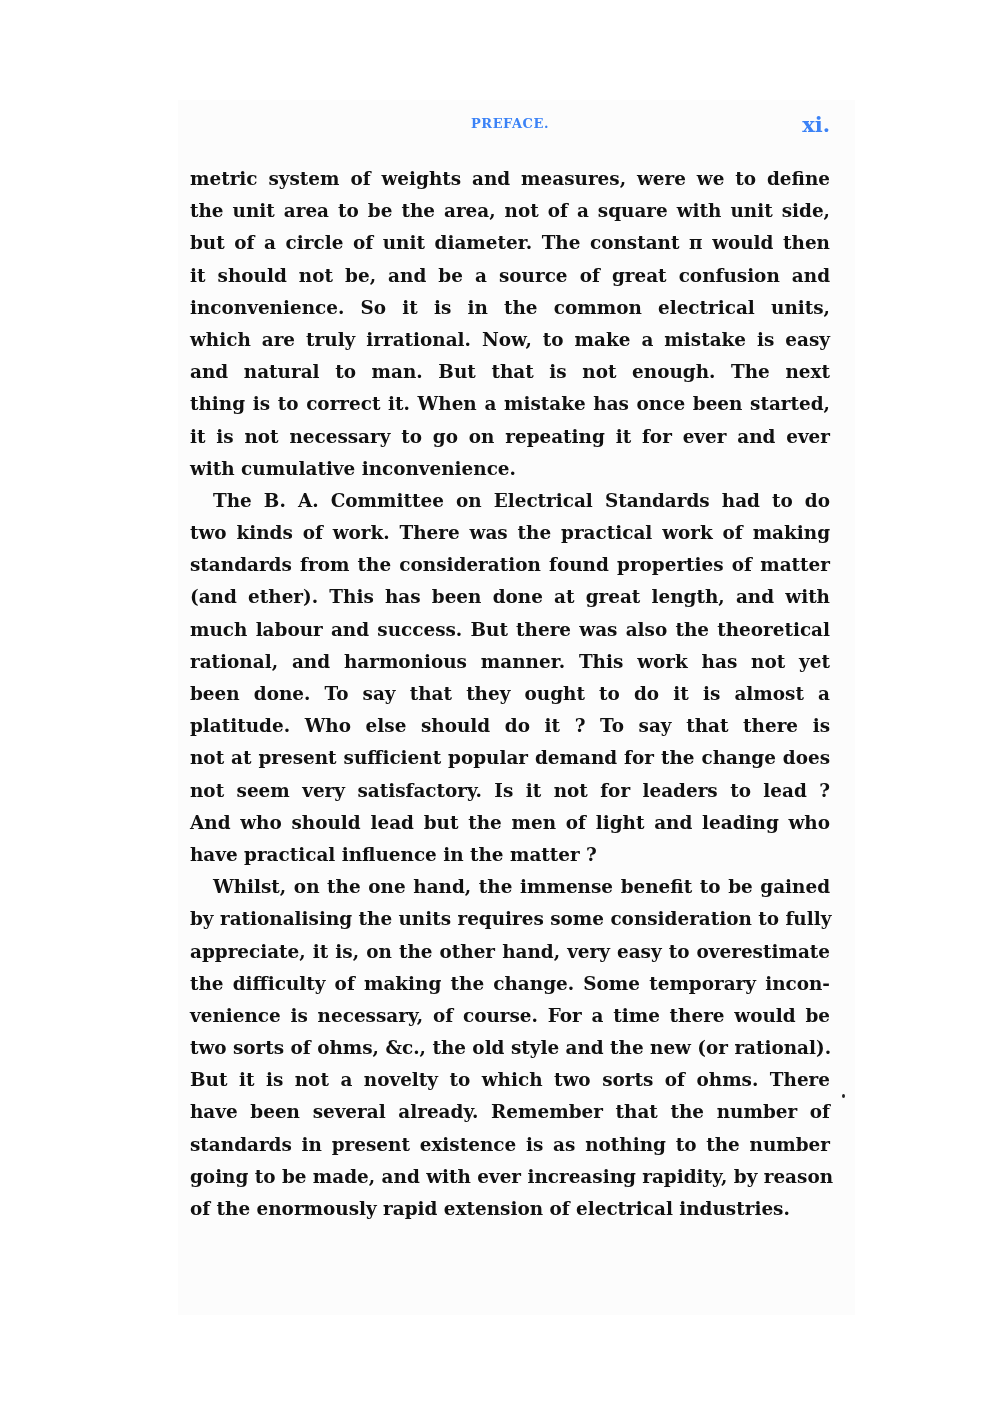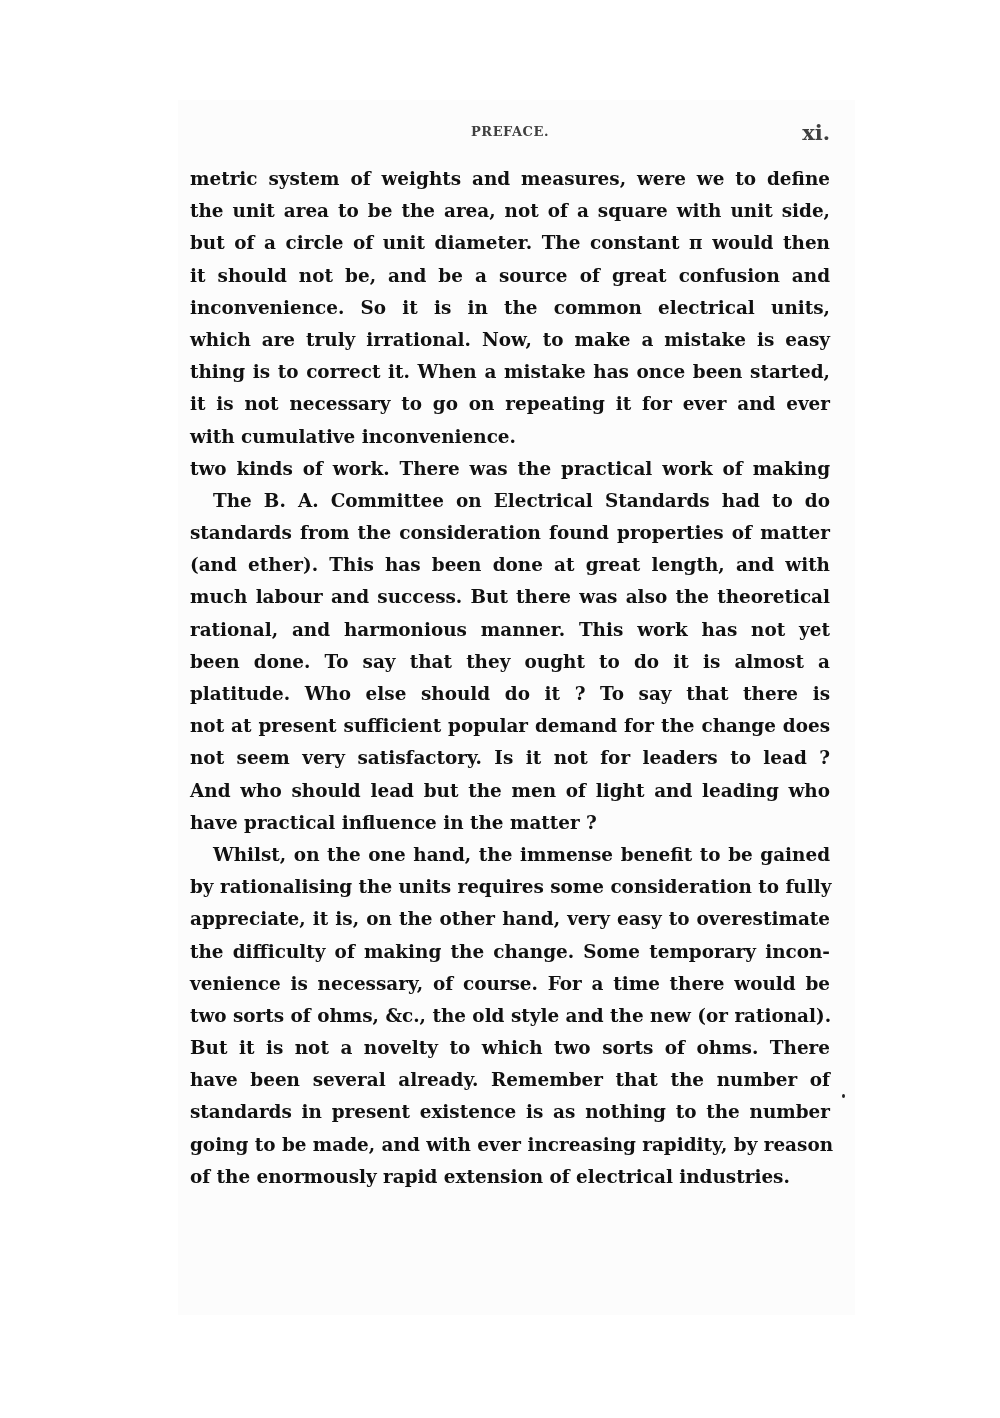--- a/index.html
+++ b/index.html
@@ -2,22 +2,22 @@
 <html><head>
 <meta charset="utf-8">
 <style>
   html, body { margin: 0; padding: 0; background: #ffffff; }
   body { width: 1000px; height: 1418px; position: relative; overflow: hidden; }
   .scan {
     position: absolute; left: 178px; top: 100px; width: 677px; height: 1215px;
     background: #fcfcfc;
   }
   .running-head {
-    position: absolute; left: 190px; top: 120px; width: 640px; height: 24px;
-    font-family: "DejaVu Serif", serif; font-weight: bold; color: #404040;
+    position: absolute; left: 190px; top: 112px; width: 640px; height: 24px;
+    font-family: "DejaVu Serif", serif; font-weight: bold; color: #3b82f6;
   }
   .running-head .title {
     position: absolute; left: 0; right: 0; text-align: center;
     font-size: 13px; letter-spacing: 0.5px; top: 4px;
   }
   .running-head .folio {
     position: absolute; right: 0; top: 0; font-size: 21px;
   }
   .body-text {
     position: absolute; left: 190px; top: 163px; width: 640px;
@@ -46,27 +46,28 @@
 </div>
 
 <div class="body-text" id="body-text">
     <div>
       <span class="line">metric system of weights and measures, were we to define</span>
       <span class="line">the unit area to be the area, not of a square with unit side,</span>
       <span class="line">but of a circle of unit diameter.  The constant π would then</span>
       <span class="line">it should not be, and be a source of great confusion and</span>
       <span class="line">inconvenience.  So it is in the common electrical units,</span>
       <span class="line">which are truly irrational.  Now, to make a mistake is easy</span>
+      <span class="line">and natural to man.  But that is not enough.  The next</span>
       <span class="line">thing is to correct it.  When a mistake has once been started,</span>
       <span class="line">it is not necessary to go on repeating it for ever and ever</span>
       <span class="line last">with cumulative inconvenience.</span>
     </div>
     <div>
+      <span class="line indent">The B. A. Committee on Electrical Standards had to do</span>
       <span class="line">two kinds of work.  There was the practical work of making</span>
-      <span class="line indent">The B. A. Committee on Electrical Standards had to do</span>
       <span class="line">standards from the consideration found properties of matter</span>
       <span class="line">(and ether).  This has been done at great length, and with</span>
       <span class="line">much labour and success.  But there was also the theoretical</span>
       <span class="line">rational, and harmonious manner.  This work has not yet</span>
       <span class="line">been done.  To say that they ought to do it is almost a</span>
       <span class="line">platitude.  Who else should do it ?  To say that there is</span>
       <span class="line">not at present sufficient popular demand for the change does</span>
       <span class="line">not seem very satisfactory.  Is it not for leaders to lead ?</span>
       <span class="line">And who should lead but the men of light and leading who</span>
       <span class="line last">have practical influence in the matter ?</span>

